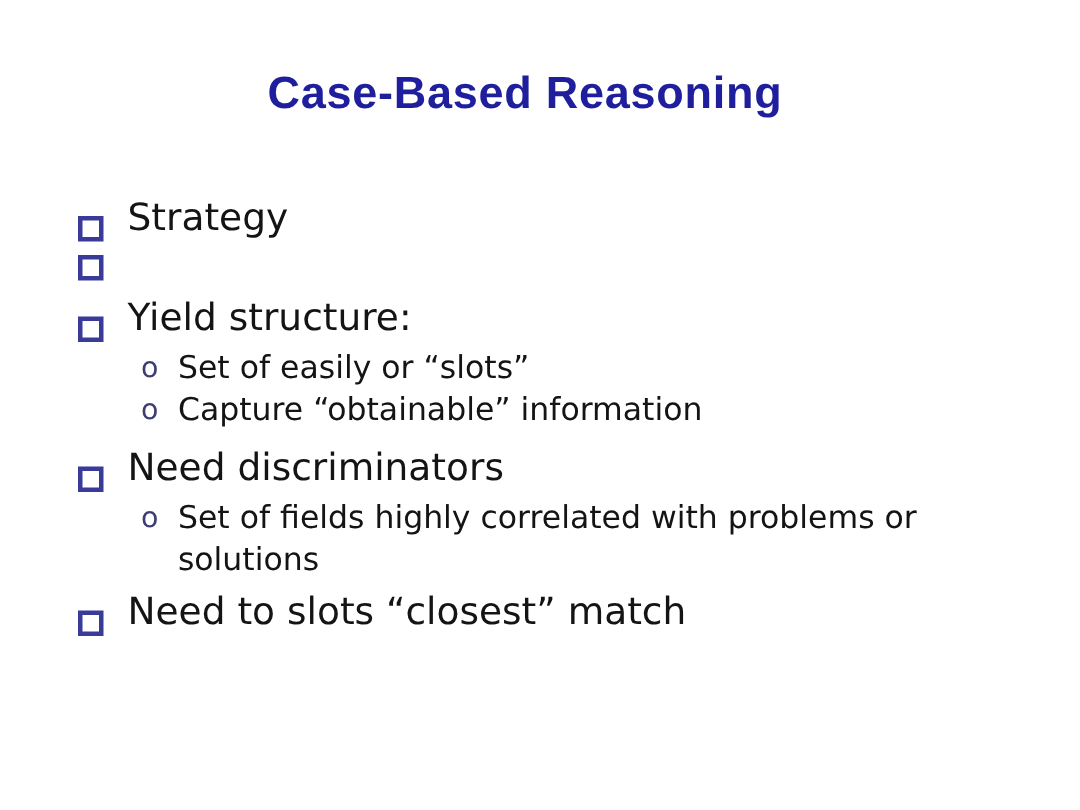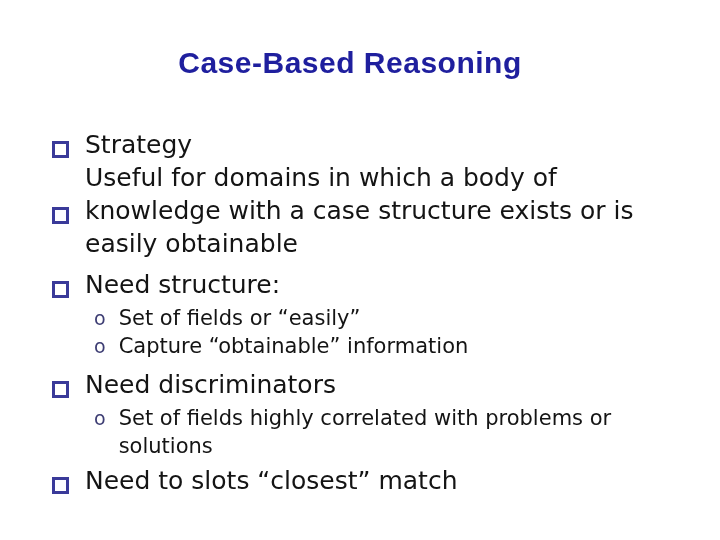--- a/index.html
+++ b/index.html
@@ -29,21 +29,21 @@
     white-space: nowrap;
   }
   .content {
     position: absolute;
     left: 52px;
     top: 128px;
     width: 640px;
   }
   .item {
     display: flex;
-    align-items: center;
+    align-items: flex-end;
     font-size: 25px;
     line-height: 33px;
     color: #141414;
   }
   .item .sq-bullet {
     flex: 0 0 auto;
     width: 11px;
     height: 11px;
     border: 3px solid #3a3a99;
     margin: 9px 16px 0 0;
@@ -83,31 +83,30 @@
 
   <div class="content">
 
     <div class="item">
       <span class="sq-bullet"></span>
       <span class="txt">Strategy</span>
     </div>
 
     <div class="item">
       <span class="sq-bullet"></span>
-      <span class="txt">Useful for domains in which a body of knowledge with a case structure exists or is easily obtainable</span>
     </div>
 
     <div class="item mt-para">
       <span class="sq-bullet"></span>
-      <span class="txt">Need structure:</span>
+      <span class="txt">Yield structure:</span>
     </div>
 
     <div class="sub mt-sub">
       <span class="o-bullet">o</span>
-      <span class="txt">Set of fields or “easily”</span>
+      <span class="txt">Set of easily or “slots”</span>
     </div>
 
     <div class="sub">
       <span class="o-bullet">o</span>
       <span class="txt">Capture “obtainable” information</span>
     </div>
 
     <div class="item mt-para">
       <span class="sq-bullet"></span>
       <span class="txt">Need discriminators</span>

